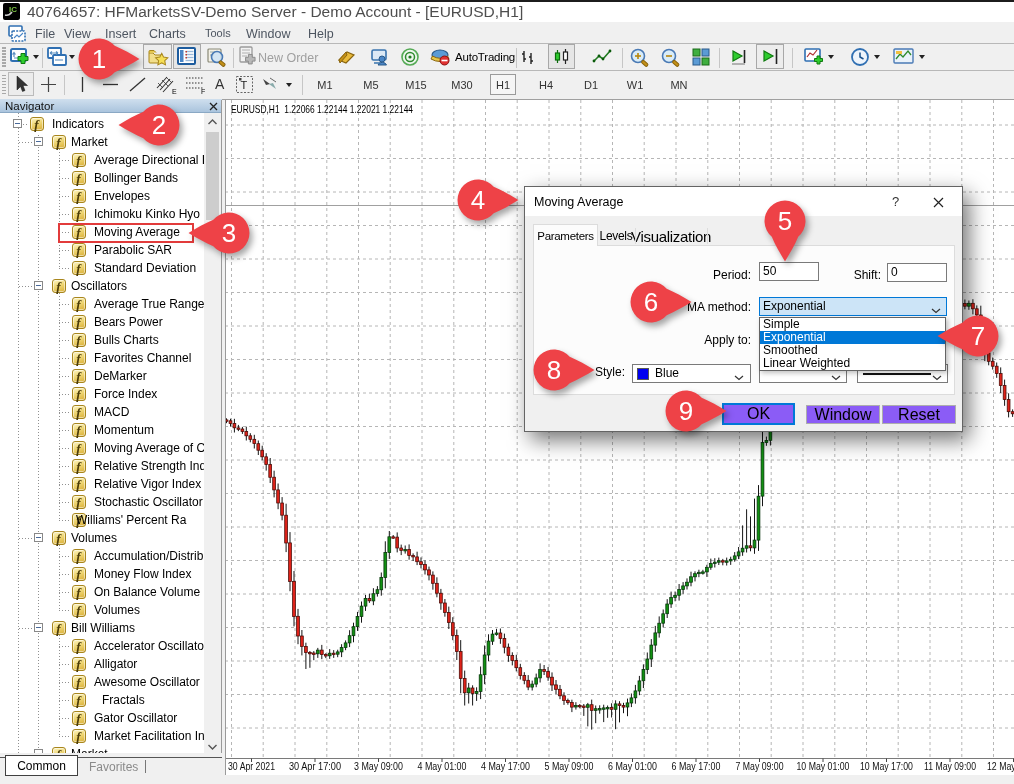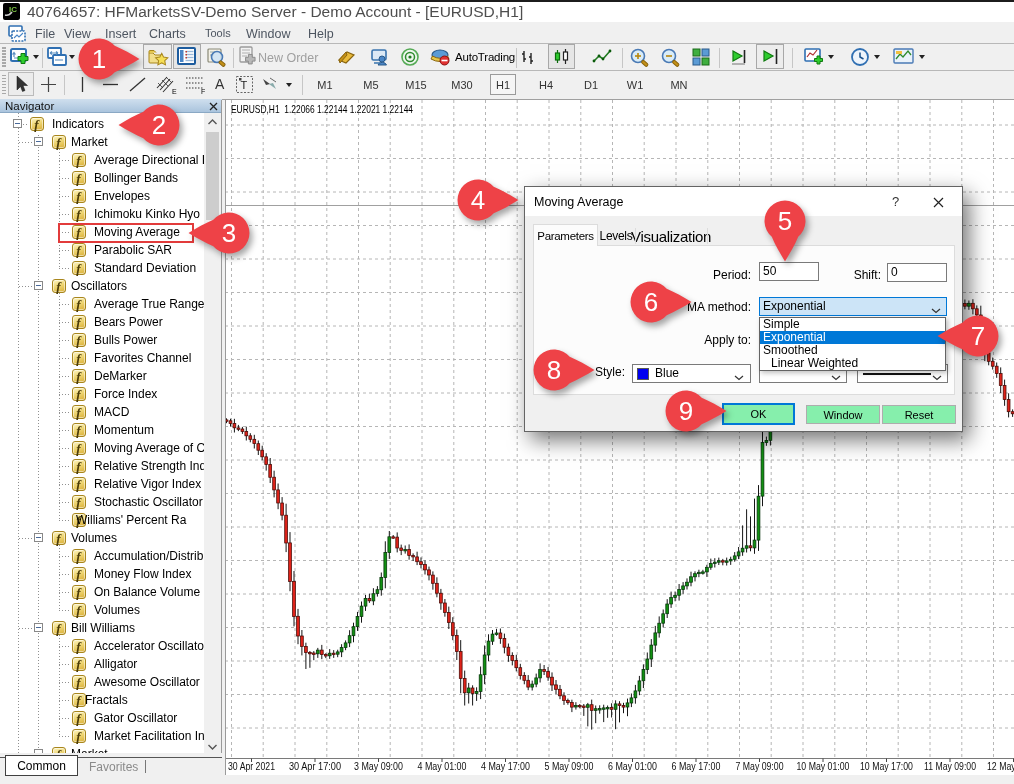--- a/index.html
+++ b/index.html
@@ -15,21 +15,21 @@
 .ticon{position:absolute;top:2px;width:14px;height:14px;border-radius:3px;border:1px solid #a8861d;
  background:linear-gradient(160deg,#fdf6c8 0%,#f0d878 45%,#d9ae35 100%);box-shadow:inset 0 0 0 1px rgba(255,255,255,.5)}
 .ticon span{position:absolute;left:3.2px;top:-1.5px;font-family:"Liberation Serif",serif;font-style:italic;font-weight:bold;font-size:13px;color:#4a3b08}
 .tbox{position:absolute;width:9px;height:9px;border:1px solid #888;background:#fff;top:4px}
 .tbox i{position:absolute;left:1px;top:3px;width:5px;height:1px;background:#4a6a9a}
 .ttext{position:absolute;top:1.5px}
 .vdot{position:absolute;width:1px;background-image:repeating-linear-gradient(#909090 0 1px,transparent 1px 3px)}
 .hdot{position:absolute;height:1px;background-image:repeating-linear-gradient(90deg,#909090 0 1px,transparent 1px 3px)}
 .dlg-lbl{position:absolute;font-size:12px;color:#000;text-align:right}
 .dlg-inp{position:absolute;background:#fff;border:1px solid #7a7a7a;font-size:12px;color:#000;padding:1px 3px;line-height:15px}
-.btn{position:absolute;background:#86efac;border:1px solid #adadad;font-size:11px;color:#000;
+.btn{position:absolute;background:#8b5cf6;border:1px solid #adadad;font-size:16px;color:#000;
  display:flex;align-items:center;justify-content:center}
 .balloon{position:absolute;filter:drop-shadow(3px 4px 3px rgba(0,0,0,.35))}
 </style></head>
 <body>
 
 <div class="abs" style="left:0;top:0;width:1014px;height:2px;background:#1c1c1c"></div>
 <div class="abs" style="left:0;top:2px;width:1014px;height:20px;background:#fff"></div>
 <div class="abs" style="left:3px;top:3px;width:17px;height:17px;background:#000;border-radius:2px">
   <svg width="17" height="17" viewBox="0 0 17 17">
       <path d="M2 12 q4 1 7-3" stroke="#cfcfcf" stroke-width="1.6" fill="none"></path>
@@ -840,21 +840,21 @@
     <div class="ticon" style="left:72px">
       <span>f</span>
     </div>
     <div class="ttext" style="left:94px">Bears Power</div>
   </div>
 <div class="trow" style="top:331px">
     <div class="hdot" style="left:59px;top:8.5px;width:12px"></div>
     <div class="ticon" style="left:72px">
       <span>f</span>
     </div>
-    <div class="ttext" style="left:94px">Bulls Power</div>
+    <div class="ttext" style="left:94px">Bulls Charts</div>
   </div>
 <div class="trow" style="top:349px">
     <div class="hdot" style="left:59px;top:8.5px;width:12px"></div>
     <div class="ticon" style="left:72px">
       <span>f</span>
     </div>
     <div class="ttext" style="left:94px">Favorites Channel</div>
   </div>
 <div class="trow" style="top:367px">
     <div class="hdot" style="left:59px;top:8.5px;width:12px"></div>
@@ -986,21 +986,21 @@
     <div class="ticon" style="left:72px">
       <span>f</span>
     </div>
     <div class="ttext" style="left:94px">Awesome Oscillator</div>
   </div>
 <div class="trow" style="top:691px">
     <div class="hdot" style="left:59px;top:8.5px;width:12px"></div>
     <div class="ticon" style="left:72px">
       <span>f</span>
     </div>
-    <div class="ttext" style="left:85px">Fractals</div>
+    <div class="ttext" style="left:102px">Fractals</div>
   </div>
 <div class="trow" style="top:709px">
     <div class="hdot" style="left:59px;top:8.5px;width:12px"></div>
     <div class="ticon" style="left:72px">
       <span>f</span>
     </div>
     <div class="ttext" style="left:94px">Gator Oscillator</div>
   </div>
 <div class="trow" style="top:727px">
     <div class="hdot" style="left:59px;top:8.5px;width:12px"></div>
@@ -1093,21 +1093,21 @@
      <span class="abs" style="right:6px;top:5px"><svg width="10" height="6" viewBox="0 0 10 6">
           <path d="M1 1 l4 3.5 L9 1" stroke="#333" stroke-width="1.2" fill="none"></path>
         </svg></span>
     </div>
 
   <div class="abs" style="left:234px;top:130px;width:187px;height:54px;background:#fff;border:1px solid #646464;
        box-shadow:2px 2px 5px rgba(0,0,0,.25);font-size:12px">
     <div style="padding-left:3px;height:13px;line-height:13px">Simple</div>
     <div style="padding-left:3px;height:13px;line-height:13px;background:#0078d7;color:#fff">Exponential</div>
     <div style="padding-left:3px;height:13px;line-height:13px">Smoothed</div>
-    <div style="padding-left:11px;height:13px;line-height:13px">Linear Weighted</div>
+    <div style="padding-left:3px;height:13px;line-height:13px">Linear Weighted</div>
   </div>
 
   <div class="btn" style="left:197px;top:216px;width:73px;height:22px;border:2px solid #0078d7">OK</div>
   <div class="btn" style="left:281px;top:218px;width:74px;height:19px">Window</div>
   <div class="btn" style="left:357px;top:218px;width:74px;height:19px">Reset</div>
 </div>
 
 <svg class="balloon" style="left:54px;top:14px" width="90" height="90" viewBox="0 0 90 90">
     <g transform="translate(45,45) rotate(0)">
       <path d="M40.5 0 C32 -5 24.5 -9.6 15.7 -13.2 A20.5 20.5 0 1 0 15.7 13.2 C24.5 9.6 32 5 40.5 0 Z" fill="#ee4247"></path>

